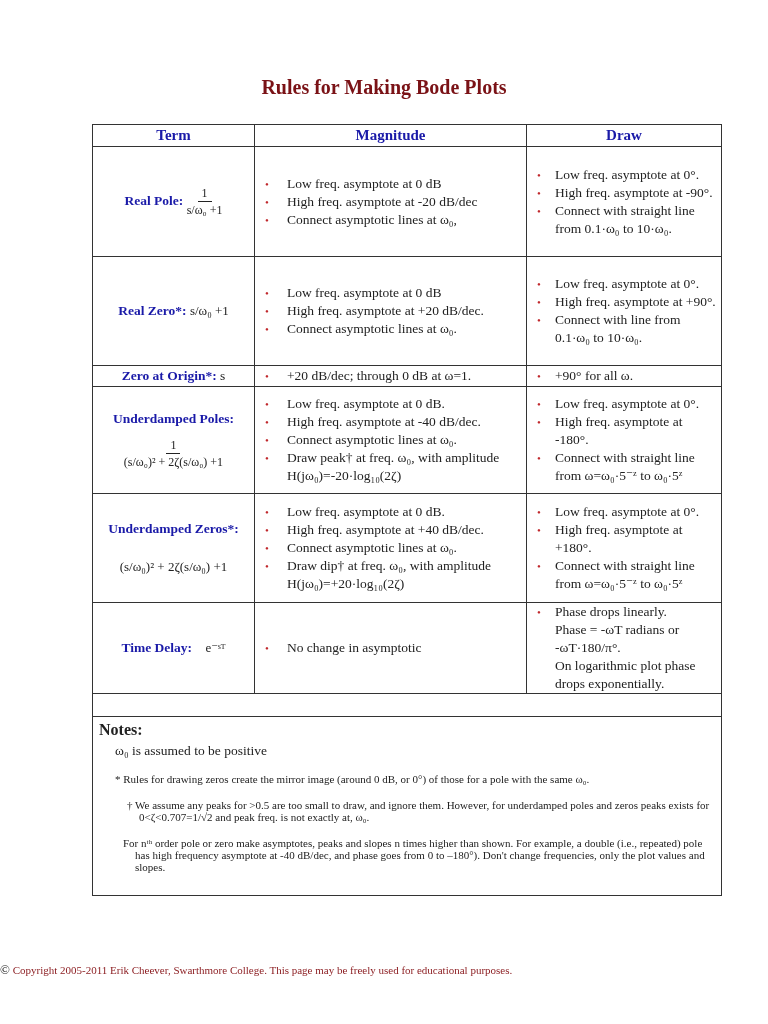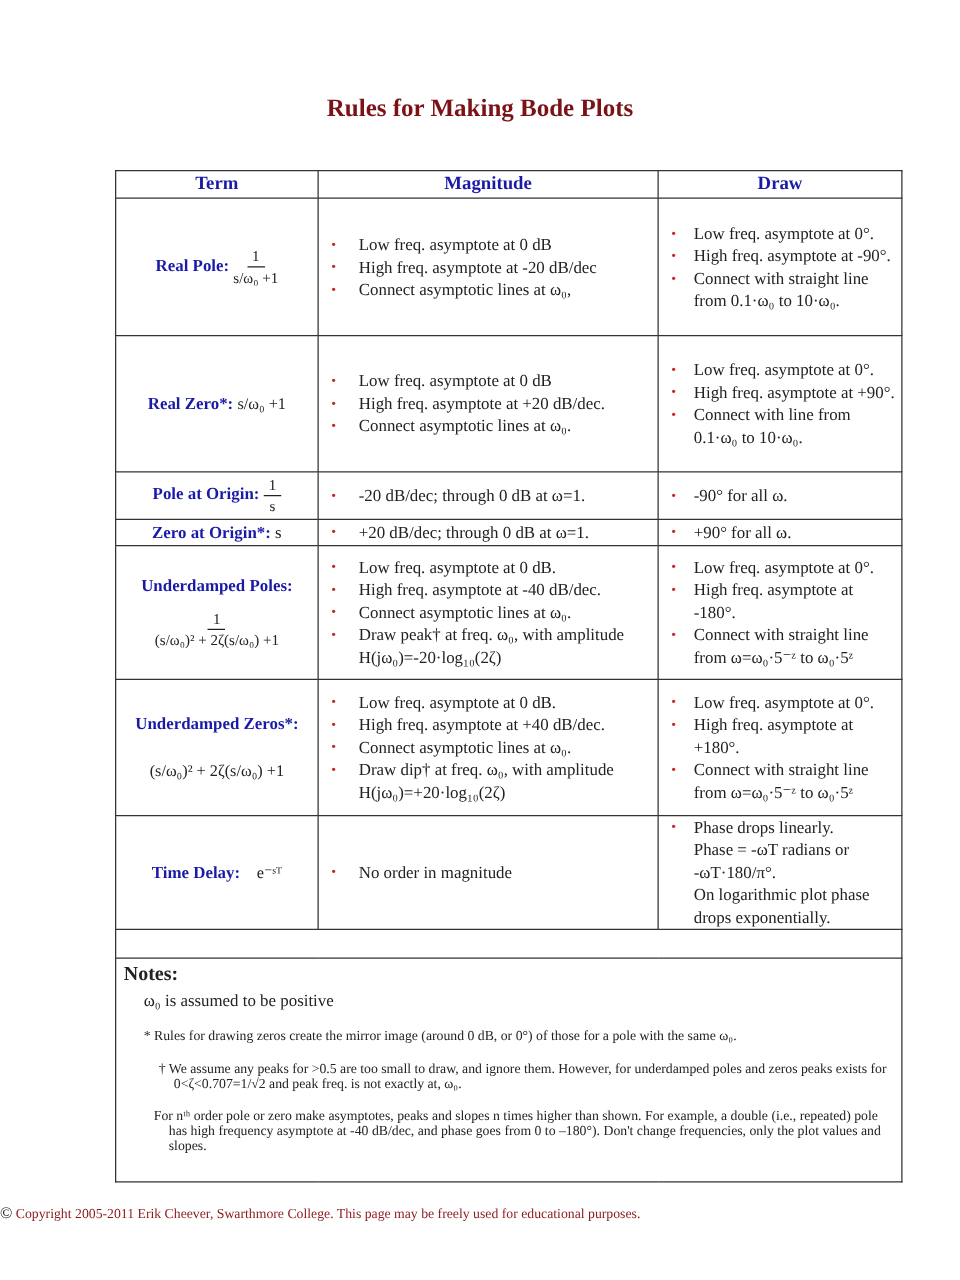--- a/index.html
+++ b/index.html
@@ -5,21 +5,21 @@
   html, body { margin: 0; padding: 0; }
   body {
     width: 768px; height: 1024px; background: #ffffff; position: relative; overflow: hidden;
     font-family: "Liberation Serif", "DejaVu Serif", serif; color: #222;
   }
   .title {
     position: absolute; left: 0; right: 0; top: 76px; text-align: center;
     font-size: 20px; font-weight: bold; color: #7a1216; letter-spacing: 0px;
   }
   .tbl {
-    position: absolute; left: 92px; top: 136px; width: 629px; border-collapse: collapse;
+    position: absolute; left: 92px; top: 124px; width: 629px; border-collapse: collapse;
     font-size: 13.5px; table-layout: fixed;
   }
   .tbl td, .tbl th { border: 1px solid #333; padding: 0 4px; vertical-align: middle; }
   .tbl th { color: #1a1aa8; font-size: 15px; font-weight: bold; height: 21px; }
   .term { text-align: center; color: #1a1aa8; font-weight: bold; }
   .term .plain { color: #222; font-weight: normal; }
   .center { text-align: center; }
   ul { margin: 0; padding: 0 0 0 6px; list-style: none; }
   li { position: relative; padding-left: 22px; line-height: 18px; }
   li::before { content: "•"; position: absolute; left: 0; color: #c0282c; font-size: 11px; }
@@ -97,39 +97,20 @@
         </td>
     <td class="ph">
           <ul>
       <li>Low freq. asymptote at 0°.</li>
       <li>High freq. asymptote at +90°.</li>
       <li>Connect with line from 0.1·ω₀ to 10·ω₀.</li>
     </ul>
         </td>
   </tr>
 
-  <tr style="height:38px">
-    <td class="term">
-      <span>Pole at Origin:</span>
-      <span class="frac">
-        <span class="num">1</span>
-        <span class="den">s</span>
-      </span>
-    </td>
-    <td>
-          <ul>
-      <li>-20 dB/dec; through 0 dB at ω=1.</li>
-    </ul>
-        </td>
-    <td class="ph">
-          <ul>
-      <li>-90° for all ω.</li>
-    </ul>
-        </td>
-  </tr>
 
   <tr style="height:21px">
     <td class="term">
       <span>Zero at Origin*:</span>
       <span class="plain">s</span>
     </td>
     <td>
           <ul>
       <li>+20 dB/dec;  through 0 dB at ω=1.</li>
     </ul>
@@ -188,21 +169,21 @@
         </td>
   </tr>
 
   <tr style="height:90px">
     <td class="term">
       <span>Time Delay:</span>
       <span class="math" style="margin-left:10px">e⁻ˢᵀ</span>
     </td>
     <td>
           <ul>
-      <li>No order in magnitude</li>
+      <li>No change in asymptotic</li>
     </ul>
         </td>
     <td class="ph">
           <ul>
       <li>Phase drops linearly.</li>
     </ul>
       <div style="padding-left:24px;line-height:18px">
         <div>Phase = -ωT radians or</div>
         <div>-ωT·180/π°.</div>
         <div>On logarithmic plot phase</div>

